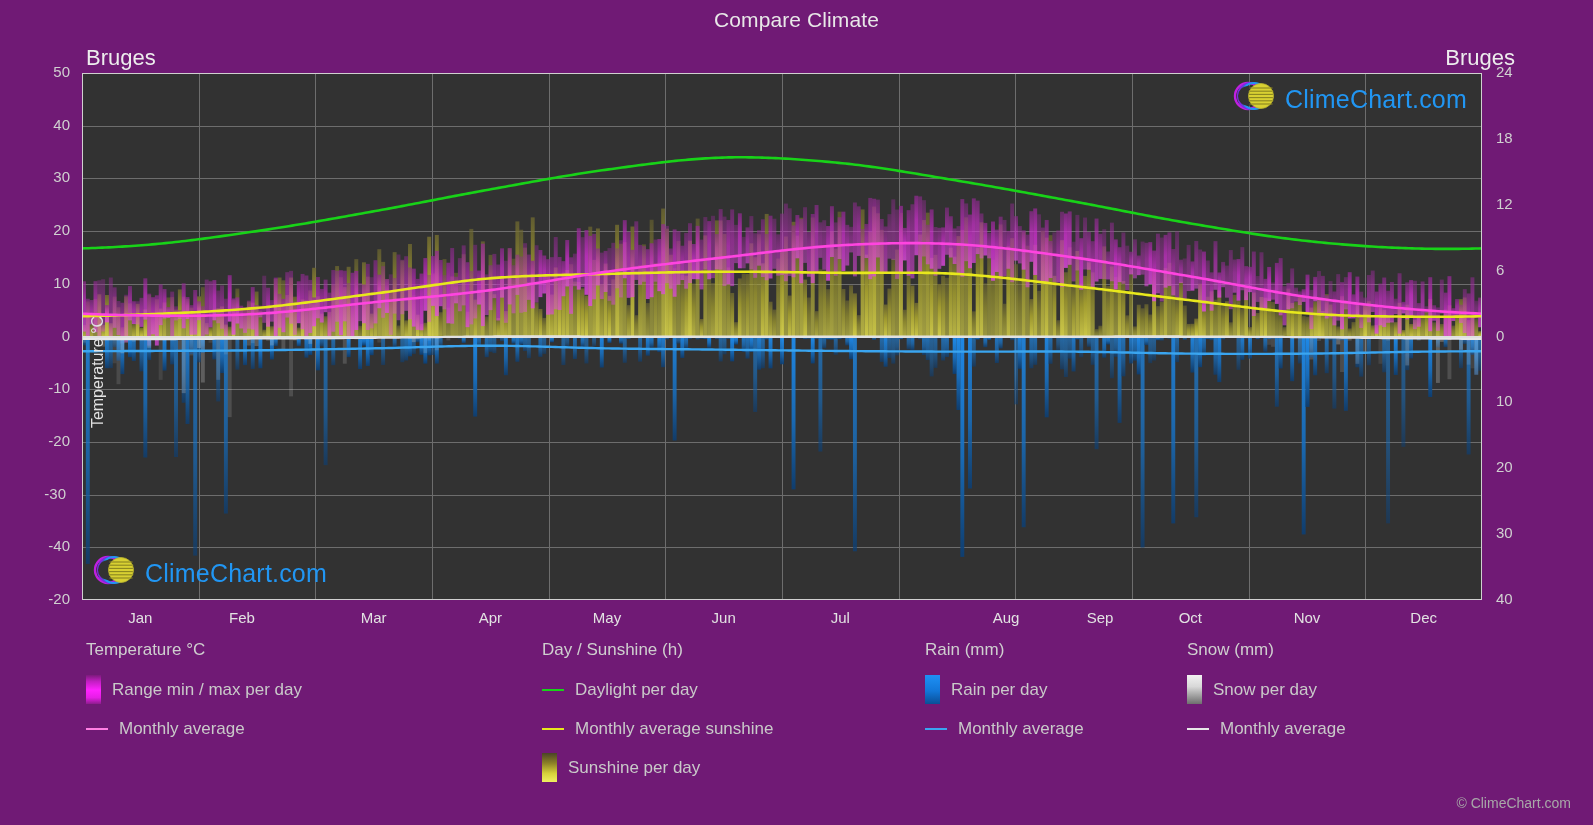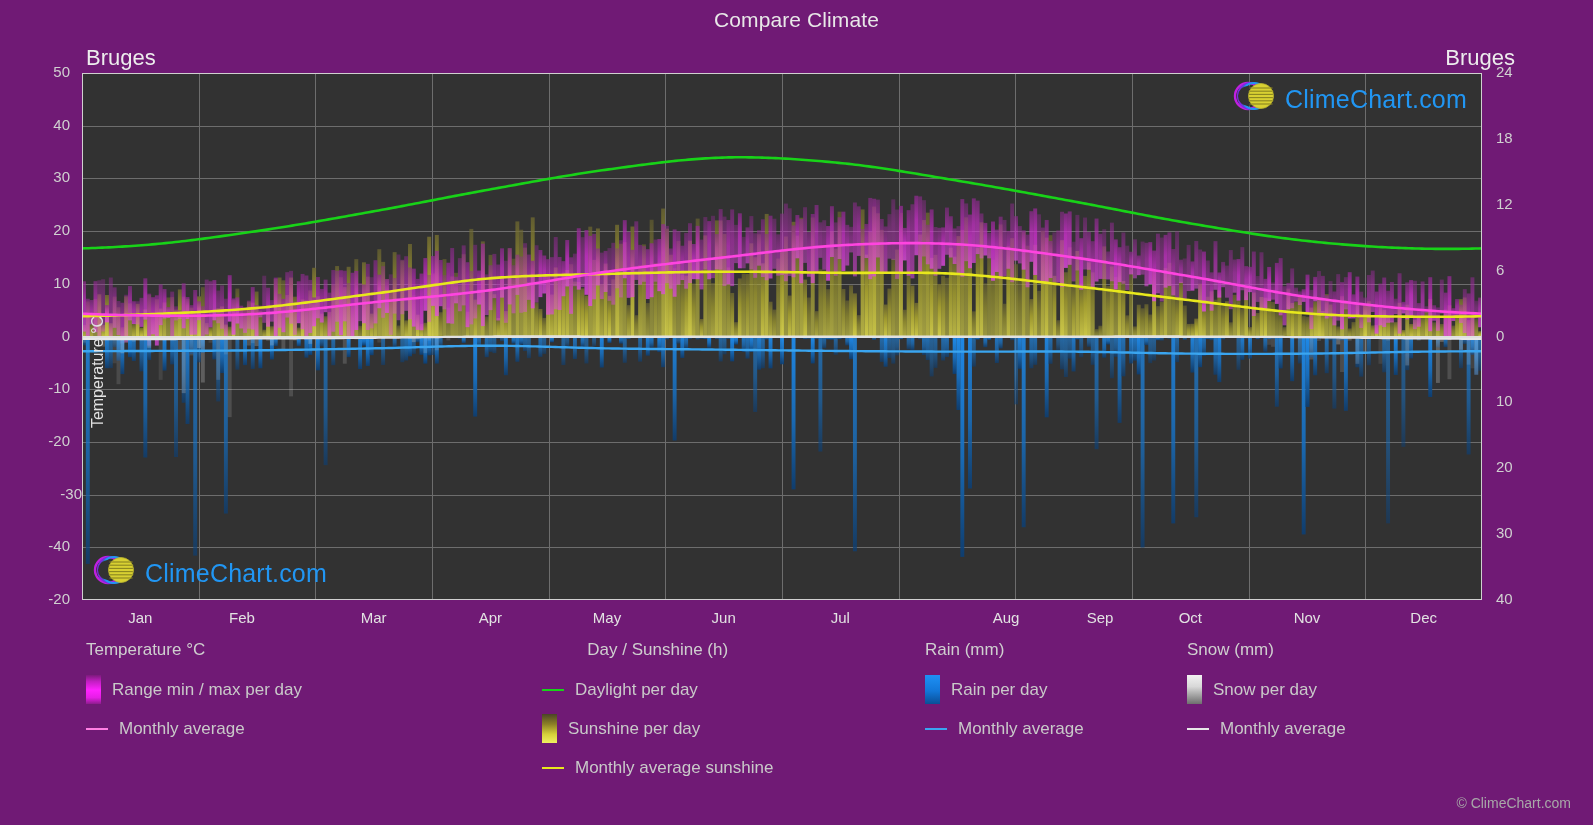--- a/index.html
+++ b/index.html
@@ -68,21 +68,21 @@
   }
 
   
   #legend {
     position: absolute;
     left: 0; top: 640px;
     width: 1593px; height: 180px;
   }
   .legend-col { position: absolute; top: 0; }
   #legend-col-temp { left: 86px; }
-  #legend-col-day  { left: 542px; text-align: center; }
+  #legend-col-day  { left: 542px; }
   #legend-col-rain { left: 925px; }
   #legend-col-snow { left: 1187px; }
   .legend-head {
     color: #cfcfcf;
     font-size: 17px;
     margin-bottom: 13px;
     white-space: nowrap;
   }
   .legend-row {
     display: flex;
@@ -1459,21 +1459,21 @@
 
   <div id="tick-label-layer">
       <div class="axis-tick-label left-tick" style="left:10px;top:63px">50</div>
       <div class="axis-tick-label left-tick" style="left:10px;top:115.7px">40</div>
       <div class="axis-tick-label left-tick" style="left:10px;top:168.4px">30</div>
       <div class="axis-tick-label left-tick" style="left:10px;top:221.1px">20</div>
       <div class="axis-tick-label left-tick" style="left:10px;top:273.8px">10</div>
       <div class="axis-tick-label left-tick" style="left:10px;top:326.5px">0</div>
       <div class="axis-tick-label left-tick" style="left:10px;top:379.2px">-10</div>
       <div class="axis-tick-label left-tick" style="left:10px;top:431.9px">-20</div>
-      <div class="axis-tick-label left-tick" style="left:22px;top:484.6px">-30</div>
+      <div class="axis-tick-label left-tick" style="left:6px;top:484.6px">-30</div>
       <div class="axis-tick-label left-tick" style="left:10px;top:537.3px">-40</div>
       <div class="axis-tick-label left-tick" style="left:10px;top:590px">-20</div>
       <div class="axis-tick-label right-tick" style="left:1496px;top:63px">24</div>
       <div class="axis-tick-label right-tick" style="left:1496px;top:128.875px">18</div>
       <div class="axis-tick-label right-tick" style="left:1496px;top:194.75px">12</div>
       <div class="axis-tick-label right-tick" style="left:1496px;top:260.625px">6</div>
       <div class="axis-tick-label right-tick" style="left:1496px;top:326.5px">0</div>
       <div class="axis-tick-label right-tick" style="left:1496px;top:392.375px">10</div>
       <div class="axis-tick-label right-tick" style="left:1496px;top:458.25px">20</div>
       <div class="axis-tick-label right-tick" style="left:1496px;top:524.125px">30</div>
@@ -1546,26 +1546,26 @@
       </div>
     </div>
 
     <div class="legend-col" id="legend-col-day">
       <div class="legend-head">Day / Sunshine (h)</div>
       <div class="legend-row">
         <span class="swatch-line ln-day"></span>
         <span class="legend-text">Daylight per day</span>
       </div>
       <div class="legend-row">
+        <span class="swatch-line ln-sun"></span>
+        <span class="legend-text">Monthly average sunshine</span>
+      </div>
+      <div class="legend-row">
         <span class="swatch-box sw-sun"></span>
         <span class="legend-text">Sunshine per day</span>
-      </div>
-      <div class="legend-row">
-        <span class="swatch-line ln-sun"></span>
-        <span class="legend-text">Monthly average sunshine</span>
       </div>
     </div>
 
     <div class="legend-col" id="legend-col-rain">
       <div class="legend-head">Rain (mm)</div>
       <div class="legend-row">
         <span class="swatch-box sw-rain"></span>
         <span class="legend-text">Rain per day</span>
       </div>
       <div class="legend-row">

